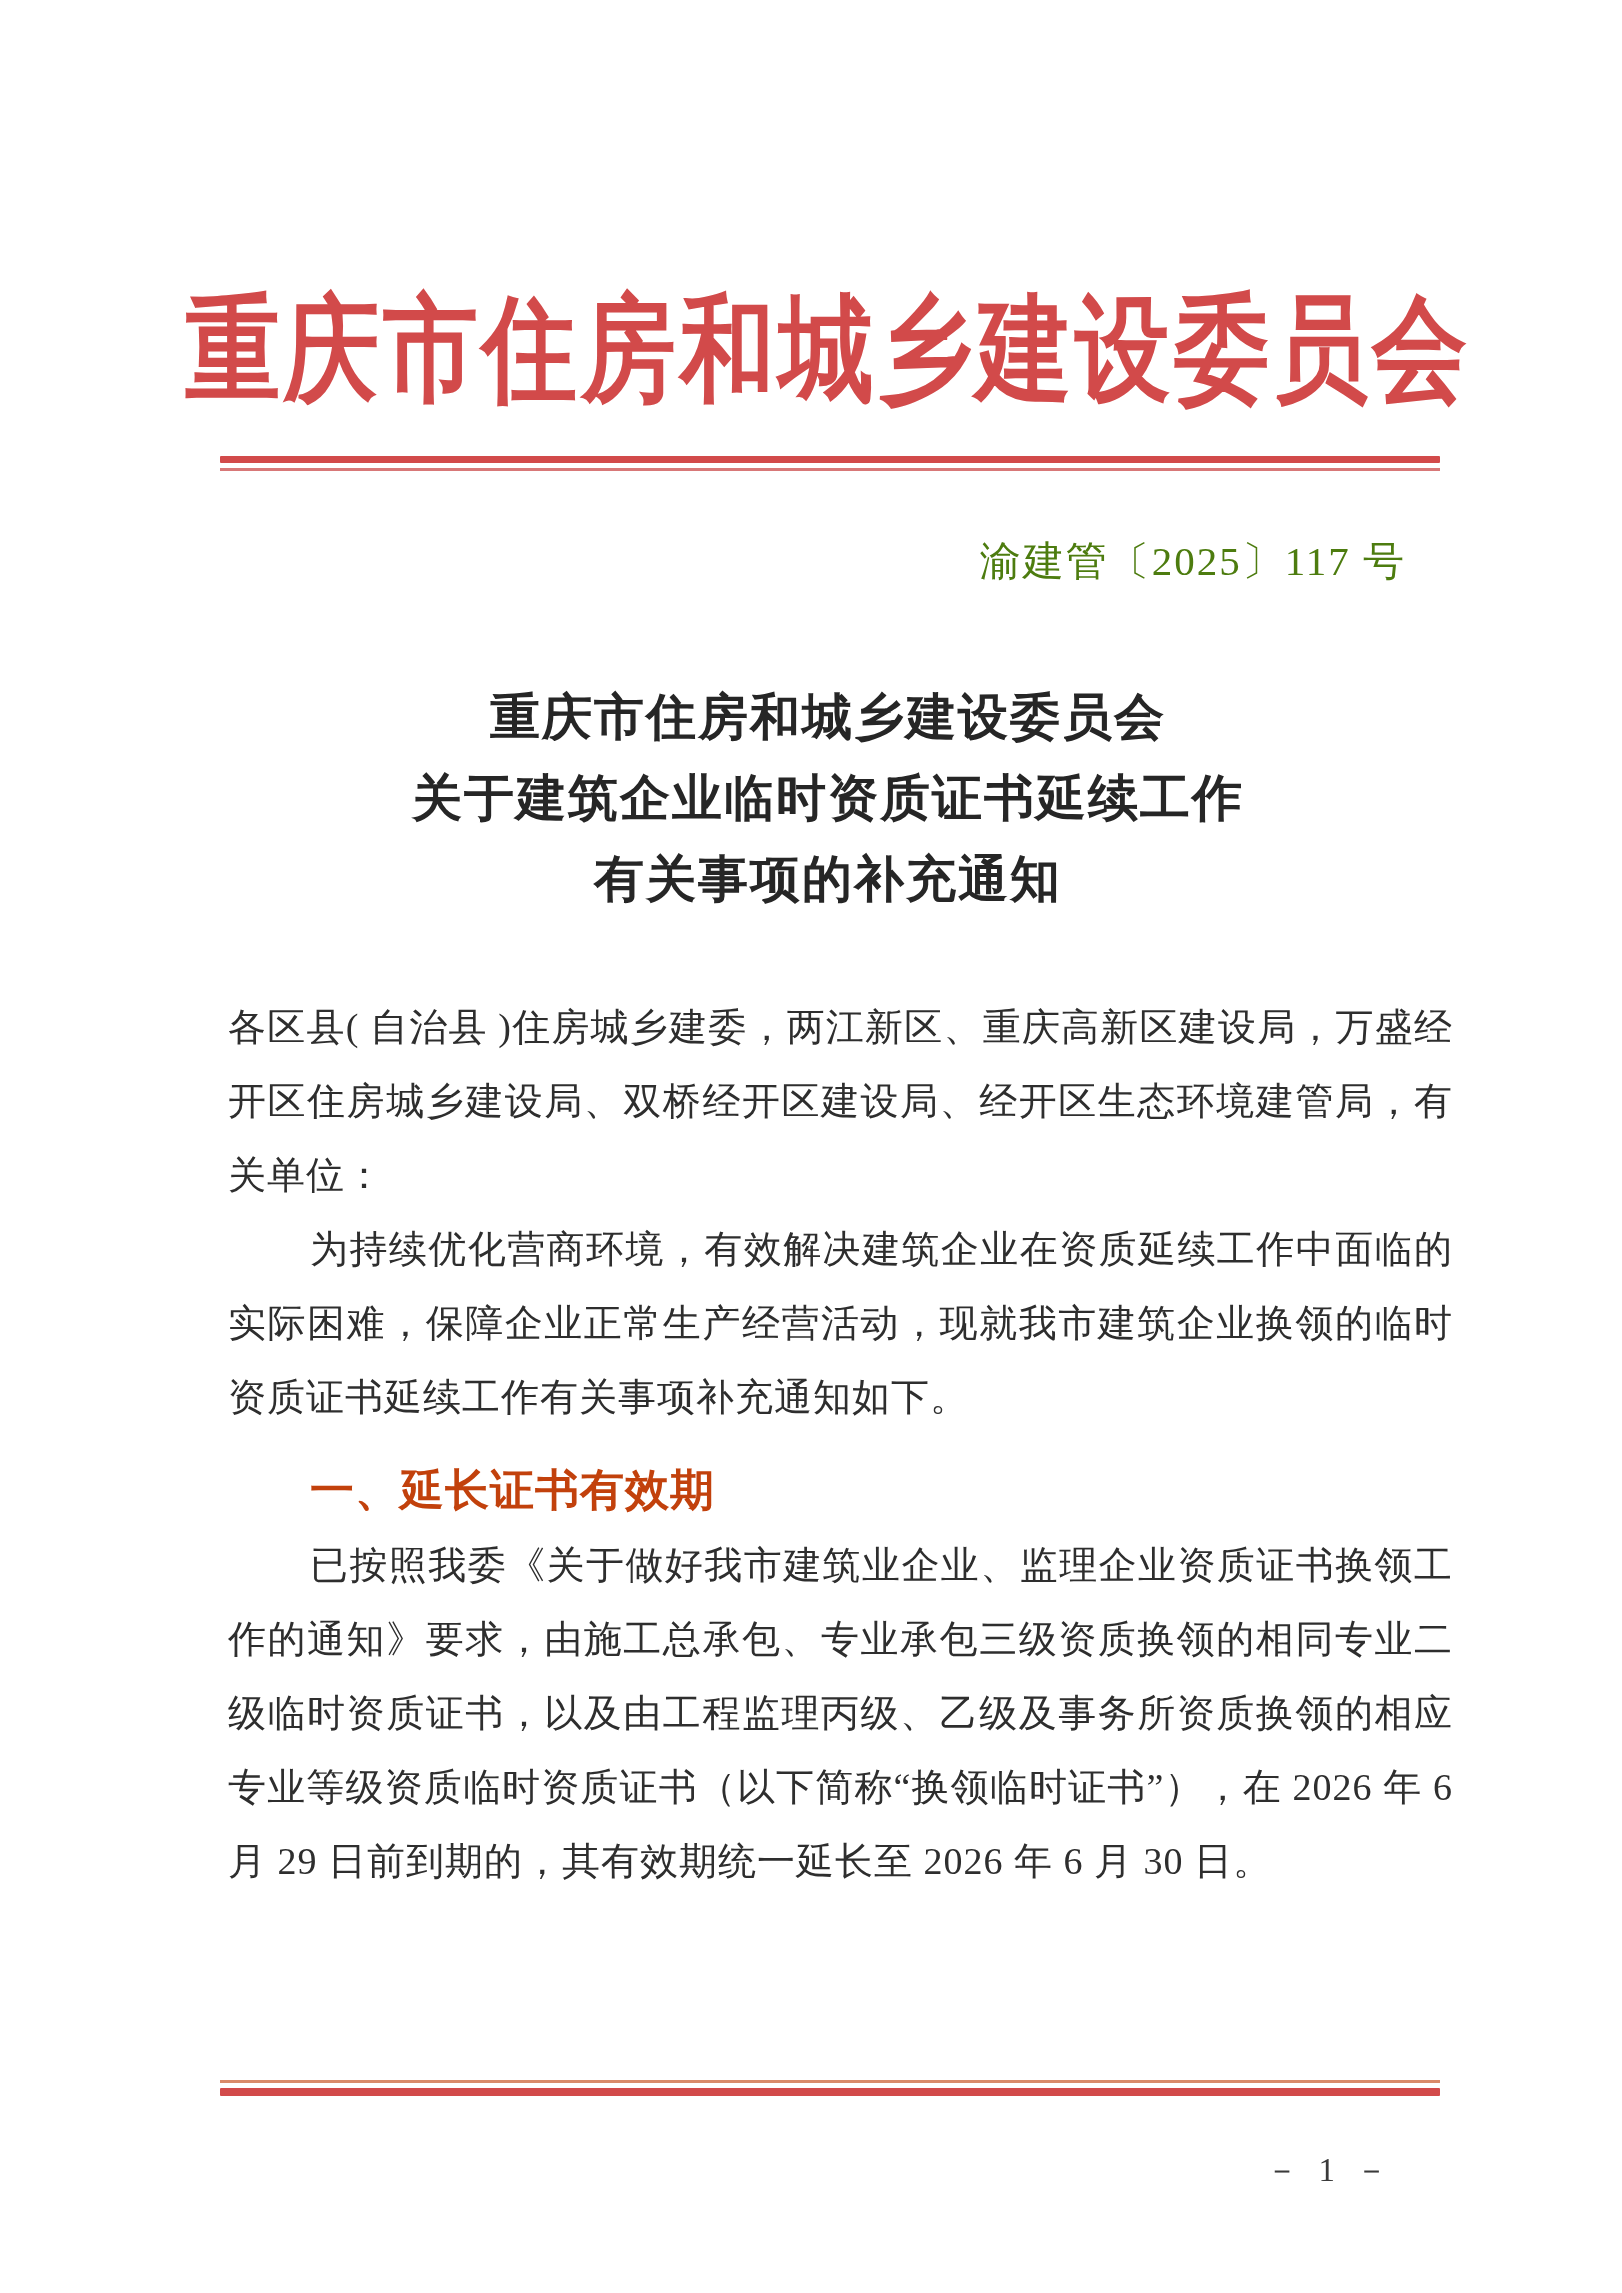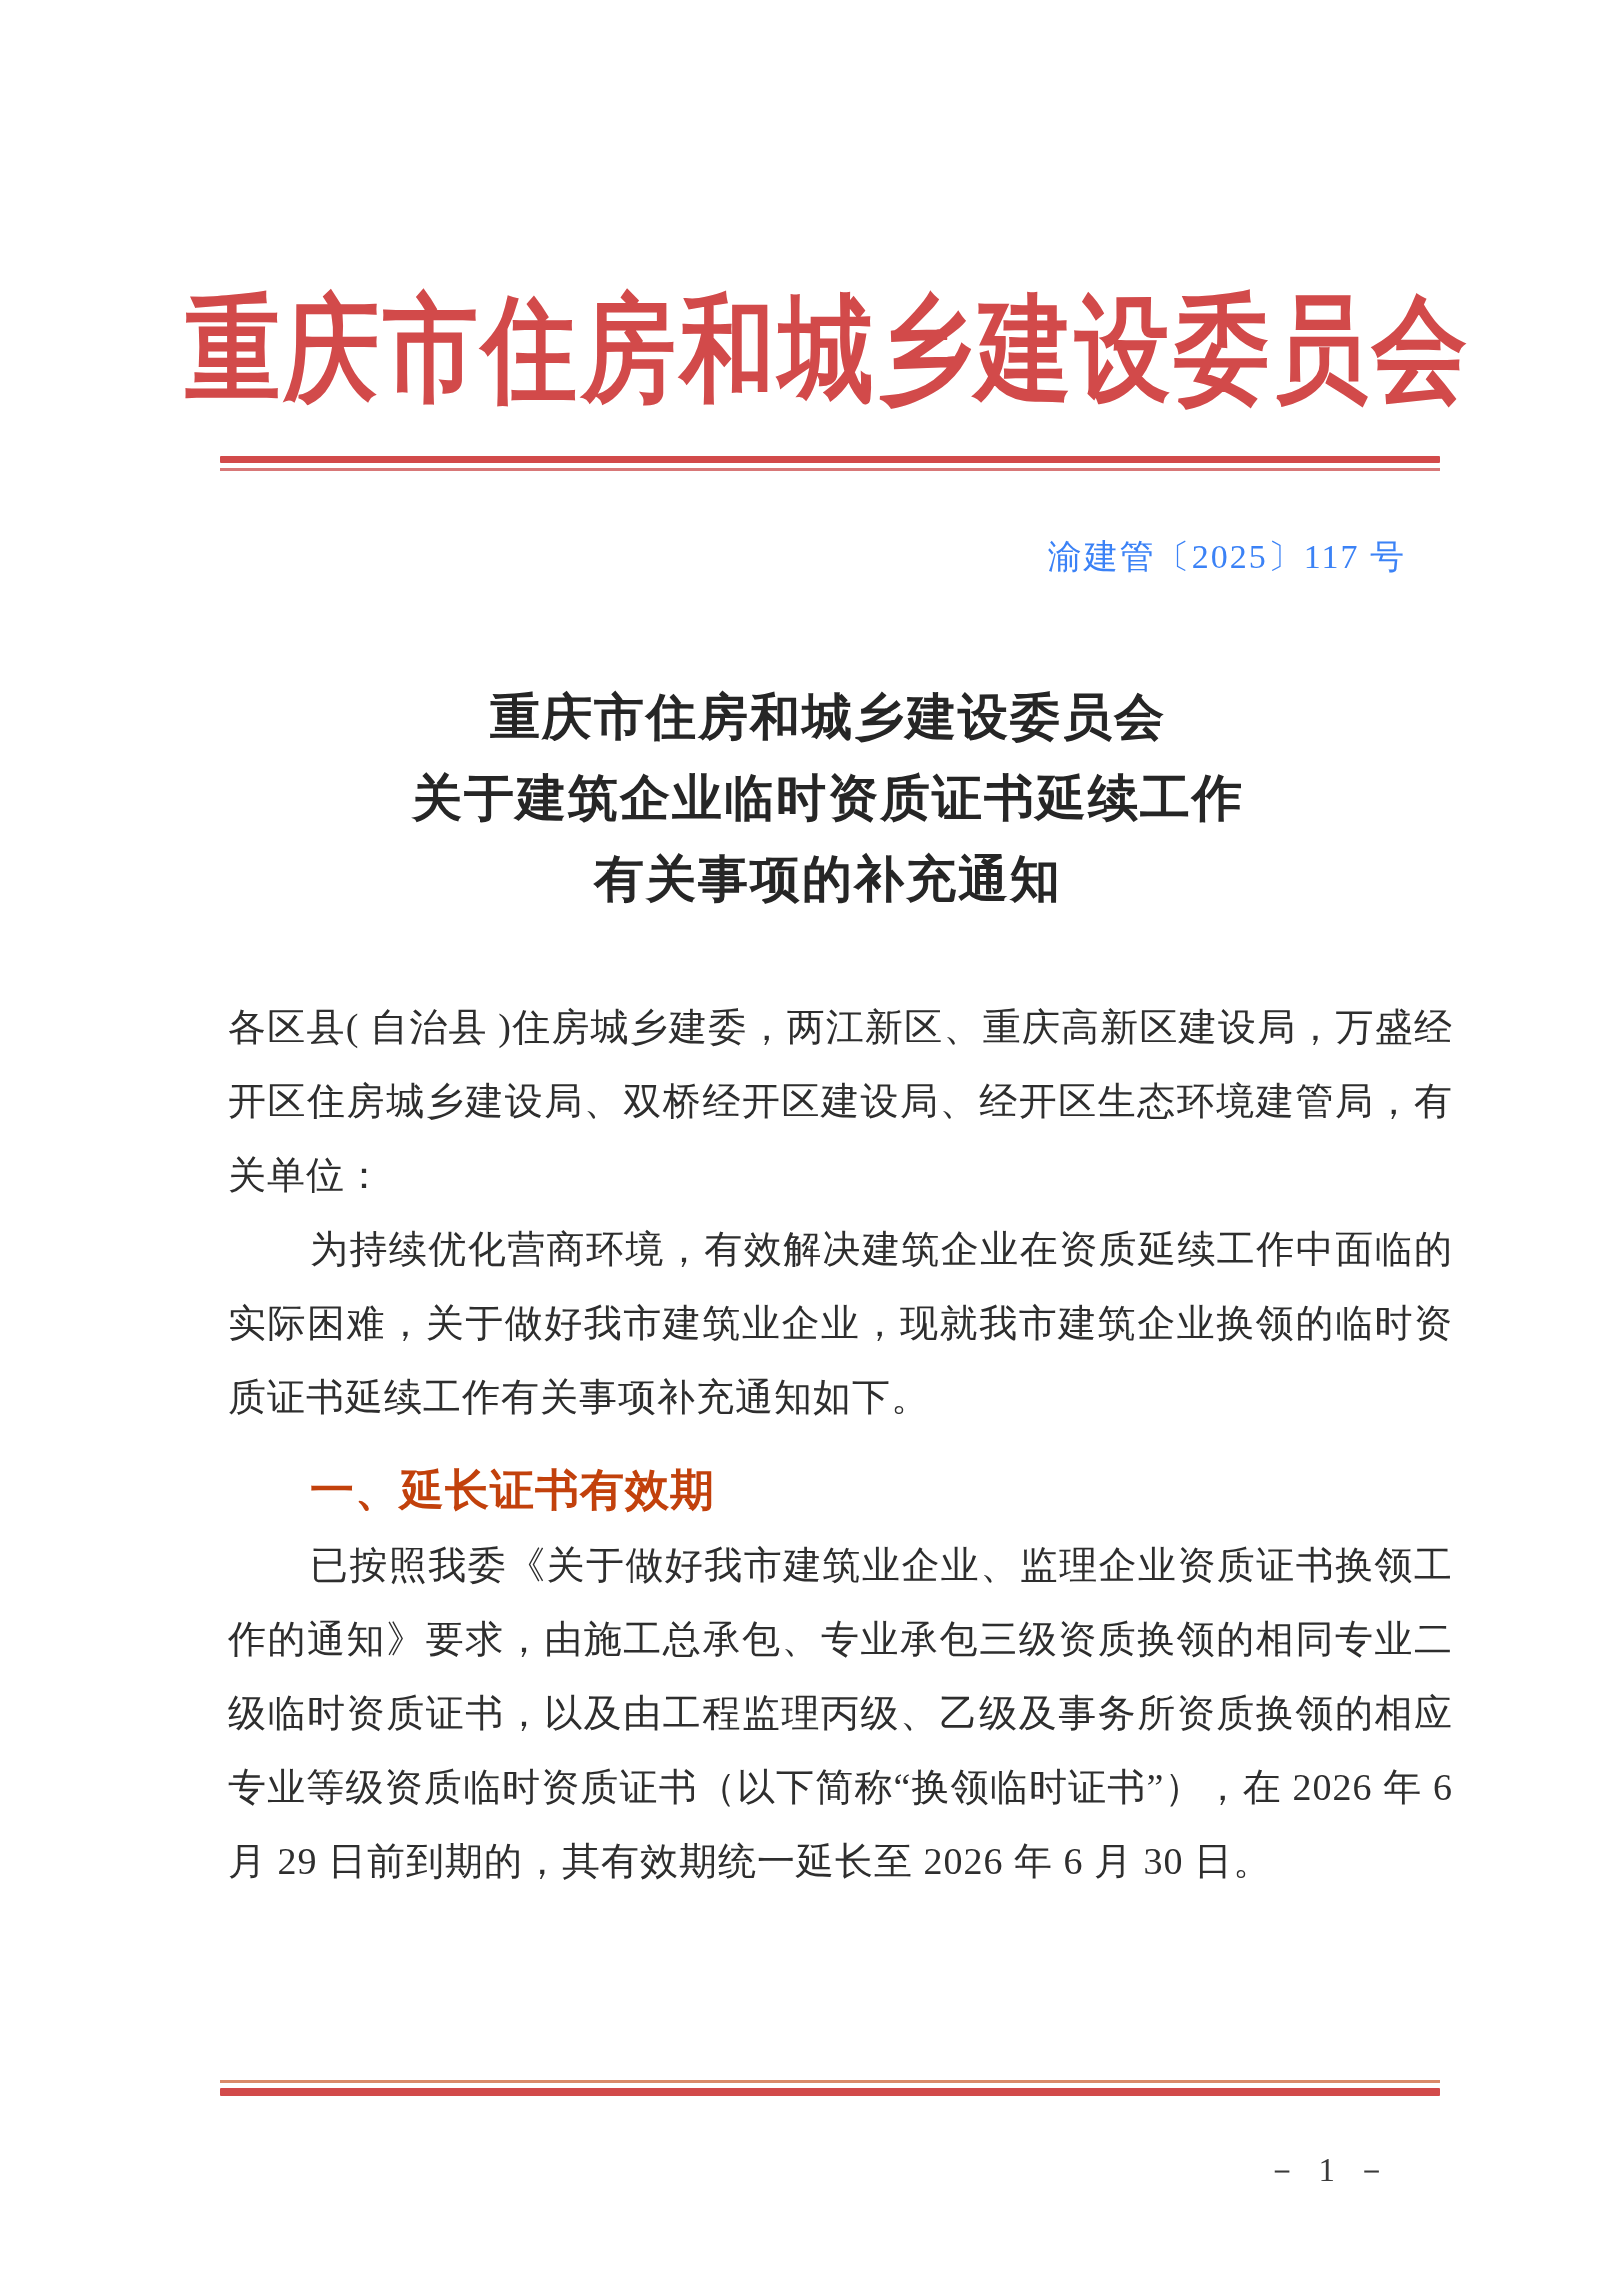--- a/index.html
+++ b/index.html
@@ -54,23 +54,23 @@
   .rule-thin {
     height: 2.9px;
     background: #d87878;
   }
 
   
   .doc-number {
     position: absolute;
     top: 534px;
     right: 199px;
-    font-size: 34px;
+    font-size: 41px;
     letter-spacing: 2px;
-    color: #3b82f6;
+    color: #4d7c0f;
     white-space: nowrap;
   }
 
   
   .doc-title {
     position: absolute;
     top: 676px;
     left: 0;
     width: 1622px;
     text-align: center;
@@ -158,21 +158,21 @@
   <div class="doc-title">
     <div class="doc-title-line">重庆市住房和城乡建设委员会</div>
     <div class="doc-title-line">关于建筑企业临时资质证书延续工作</div>
     <div class="doc-title-line">有关事项的补充通知</div>
   </div>
 
   <div class="body-block">
 
     <p class="para addressee">各区县( 自治县 )住房城乡建委，两江新区、重庆高新区建设局，万盛经开区住房城乡建设局、双桥经开区建设局、经开区生态环境建管局，有关单位：</p>
 
-    <p class="para indent">为持续优化营商环境，有效解决建筑企业在资质延续工作中面临的实际困难，关于做好我市建筑业企业，现就我市建筑企业换领的临时资质证书延续工作有关事项补充通知如下。</p>
+    <p class="para indent">为持续优化营商环境，有效解决建筑企业在资质延续工作中面临的实际困难，保障企业正常生产经营活动，现就我市建筑企业换领的临时资质证书延续工作有关事项补充通知如下。</p>
 
     <div class="spacer-sm"></div>
 
     <p class="section-heading">一、延长证书有效期</p>
 
     <p class="para indent">已按照我委《关于做好我市建筑业企业、监理企业资质证书换领工作的通知》要求，由施工总承包、专业承包三级资质换领的相同专业二级临时资质证书，以及由工程监理丙级、乙级及事务所资质换领的相应专业等级资质临时资质证书（以下简称“换领临时证书”），在 2026 年 6 月 29 日前到期的，其有效期统一延长至 2026 年 6 月 30 日。</p>
 
   </div>
 
   <div class="rule-group-bottom">

